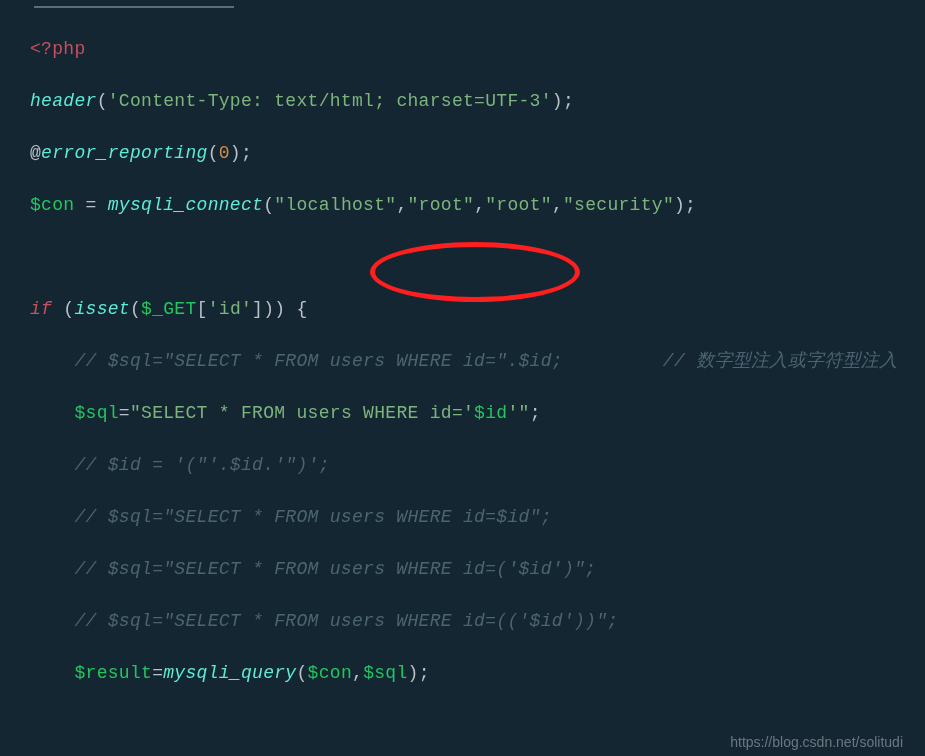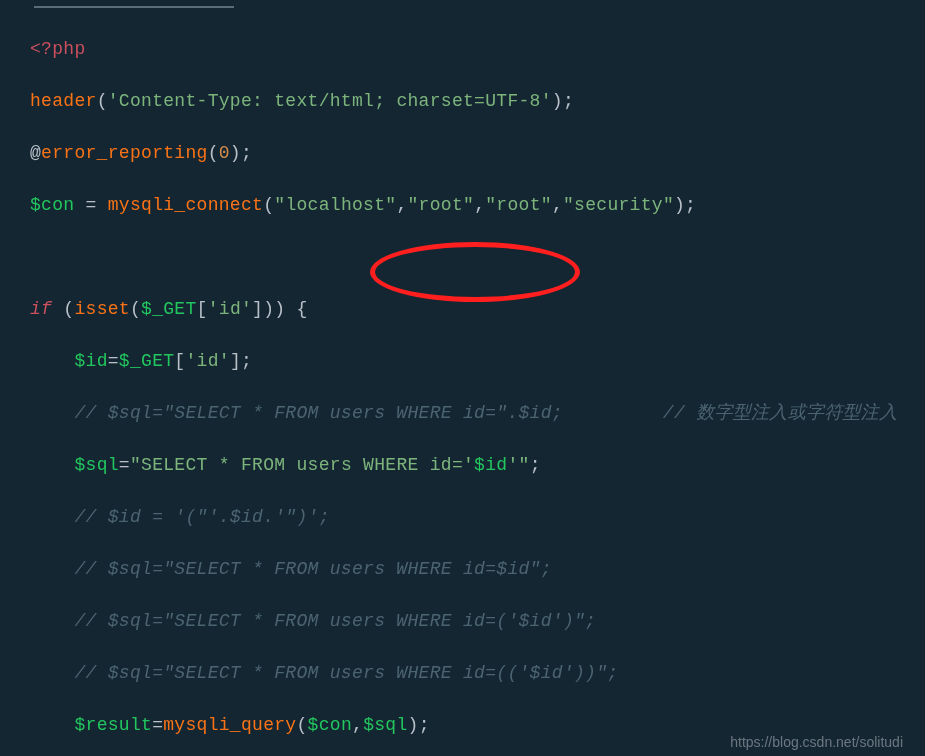--- a/index.html
+++ b/index.html
@@ -15,21 +15,21 @@
     font-size: 18px;
     line-height: 26px;
     color: #cdd3dc;
     padding: 10px 0 0 20px;
     white-space: pre;
     position: relative;
     letter-spacing: 0.3px;
   }
   .line { display: block; white-space: pre; margin-left: 10px; }
   .k-red    { color: #cb4f5d; font-style: italic; }      
-  .k-func   { color: #f97316; }                           
+  .k-func   { color: #5eead4; font-style: italic; }                           
   .k-var    { color: #22c55e; }                           
   .k-str    { color: #7cb47c; }                           
   .k-num    { color: #d28b4a; }                           
   .k-punc   { color: #b9c0c8; }                           
   .k-tag    { color: #cb4f5d; }                           
   .k-cmt    { color: #4b6470; font-style: italic; }       
   .k-op     { color: #b9c0c8; }
   .annotation {
     position: absolute;
     border: 5px solid #ff1f1f;
@@ -58,26 +58,25 @@
     background: #5c6d77;
   }
 </style>
 </head>
 <body>
 
 <div class="top-rule"></div>
 
 <div class="code-area">
 <span class="line"><span class="k-tag">&lt;?php</span></span>
-<span class="line"><span class="k-func">header</span><span class="k-punc">(</span><span class="k-str">'Content-Type: text/html; charset=UTF-8'</span><span class="k-punc">);</span></span>
+<span class="line"><span class="k-func">header</span><span class="k-punc">(</span><span class="k-str">'Content-Type: text/html; charset=UTF-3'</span><span class="k-punc">);</span></span>
 <span class="line"><span class="k-punc">@</span><span class="k-func">error_reporting</span><span class="k-punc">(</span><span class="k-num">0</span><span class="k-punc">);</span></span>
 <span class="line"><span class="k-var">$con</span><span class="k-op"> = </span><span class="k-func">mysqli_connect</span><span class="k-punc">(</span><span class="k-str">"localhost"</span><span class="k-punc">,</span><span class="k-str">"root"</span><span class="k-punc">,</span><span class="k-str">"root"</span><span class="k-punc">,</span><span class="k-str">"security"</span><span class="k-punc">);</span></span>
 <span class="line">&nbsp;</span>
 <span class="line"><span class="k-red">if</span><span class="k-punc"> (</span><span class="k-func">isset</span><span class="k-punc">(</span><span class="k-var">$_GET</span><span class="k-punc">[</span><span class="k-str">'id'</span><span class="k-punc">])) {</span></span>
-<span class="line"><span>    </span><span class="k-var">$id</span><span class="k-op">=</span><span class="k-var">$_GET</span><span class="k-punc">[</span><span class="k-str">'id'</span><span class="k-punc">];</span></span>
 <span class="line"><span>    </span><span class="k-cmt">// $sql="SELECT * FROM users WHERE id=".$id;</span><span class="k-cmt">         // 数字型注入或字符型注入</span></span>
 <span class="line"><span>    </span><span class="k-var">$sql</span><span class="k-op">=</span><span class="k-str">"SELECT * FROM users WHERE id='</span><span class="k-var">$id</span><span class="k-str">'"</span><span class="k-punc">;</span></span>
 <span class="line"><span>    </span><span class="k-cmt">// $id = '("'.$id.'")';</span></span>
 <span class="line"><span>    </span><span class="k-cmt">// $sql="SELECT * FROM users WHERE id=$id";</span></span>
 <span class="line"><span>    </span><span class="k-cmt">// $sql="SELECT * FROM users WHERE id=('$id')";</span></span>
 <span class="line"><span>    </span><span class="k-cmt">// $sql="SELECT * FROM users WHERE id=(('$id'))";</span></span>
 <span class="line"><span>    </span><span class="k-var">$result</span><span class="k-op">=</span><span class="k-func">mysqli_query</span><span class="k-punc">(</span><span class="k-var">$con</span><span class="k-punc">,</span><span class="k-var">$sql</span><span class="k-punc">);</span></span>
 
 
 

